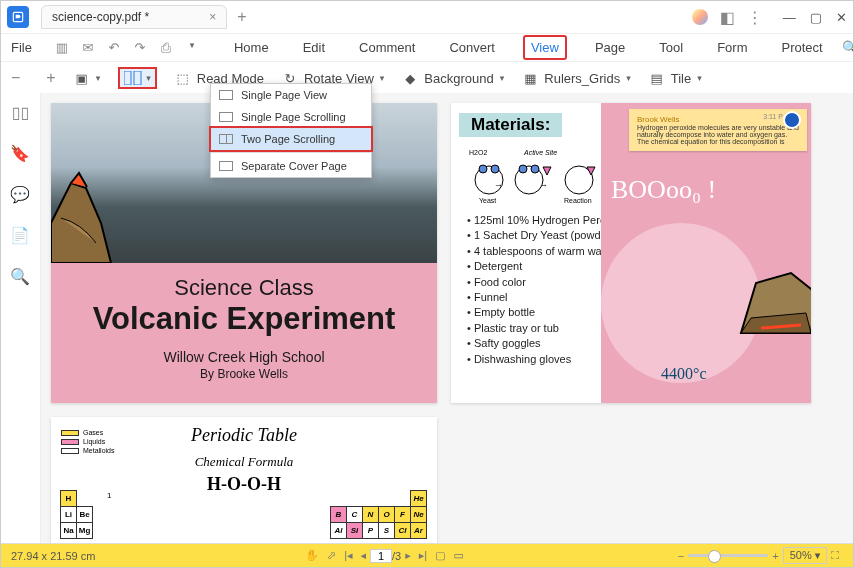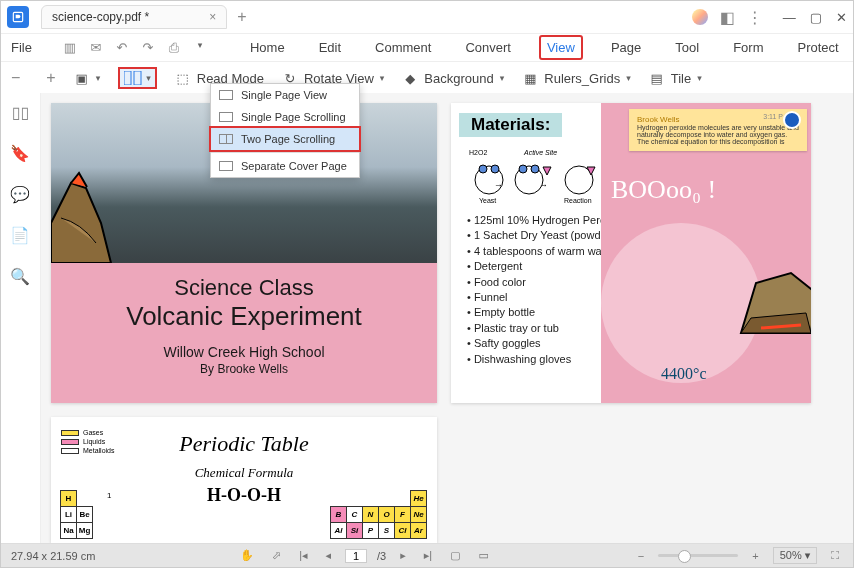--- a/index.html
+++ b/index.html
@@ -10,21 +10,21 @@
 .app-icon { width: 22px; height: 22px; background: #2a7ae6; border-radius: 4px; margin-right: 12px; display: flex; align-items: center; justify-content: center; }
 .app-icon svg { width: 14px; height: 14px; }
 .tab { display: flex; align-items: center; padding: 4px 10px; border-radius: 6px 6px 0 0; background: #fafafa; border: 1px solid #ddd; font-size: 12px; color: #333; gap: 60px; }
 .tab-close { color: #888; cursor: pointer; }
 .tab-add { margin-left: 10px; color: #888; font-size: 16px; }
 .titlebar-right { margin-left: auto; display: flex; align-items: center; gap: 12px; color: #888; }
 .avatar { width: 16px; height: 16px; border-radius: 50%; background: linear-gradient(135deg,#ffa,#fa8,#8af); }
 .win-ctrl { display: flex; gap: 14px; margin-left: 8px; font-size: 13px; color: #555; }
 
 
-.menubar { height: 28px; display: flex; align-items: center; padding: 0 10px; gap: 22px; border-bottom: 1px solid #eee; font-size: 13px; color: #444; }
+.menubar { height: 28px; display: flex; align-items: center; padding: 0 10px; gap: 14px; border-bottom: 1px solid #eee; font-size: 13px; color: #444; }
 .menubar .file { font-size: 13px; margin-right: 8px; }
 .qa-icons { display: flex; gap: 10px; color: #888; margin-right: 14px; }
 .qa-icons span { width: 16px; text-align: center; cursor: pointer; }
 .menu-items { display: flex; gap: 22px; align-items: center; }
 .menu-item { padding: 3px 6px; cursor: pointer; border-radius: 3px; }
 .menu-item.active { color: #2a7ae6; border: 2px solid #d33; }
 .menubar-right { margin-left: auto; display: flex; gap: 12px; color: #aaa; align-items: center; }
 .search-hint { font-size: 12px; }
 
 
@@ -41,21 +41,21 @@
 
 
 .content { position: absolute; left: 40px; top: 92px; right: 0; bottom: 24px; background: #f5f5f5; display: flex; flex-wrap: wrap; gap: 14px; padding: 10px; overflow: hidden; }
 
 .page { background: #fff; box-shadow: 0 1px 3px rgba(0,0,0,0.15); position: relative; overflow: hidden; }
 .page1 { width: 386px; height: 300px; background: #14532d; }
 .page1 .sky { height: 160px; background: linear-gradient(#c9d4da 0%, #a8b8c4 40%, #4a5a5e 65%, #3a4245 100%); position: relative; }
 .page1 .volcano { position: absolute; bottom: 0; left: 0; width: 100px; height: 100px; }
 .page1 .pink { height: 140px; background: #eda7bb; text-align: center; padding-top: 12px; color: #1a1a1a; }
 .page1 .h1 { font-size: 22px; font-weight: 300; }
-.page1 .h2 { font-size: 26px; font-weight: 400; }
+.page1 .h2 { font-size: 31px; font-weight: 700; }
 .page1 .sub1 { font-size: 14px; margin-top: 12px; }
 .page1 .sub2 { font-size: 12px; margin-top: 2px; }
 
 .page2 { width: 360px; height: 300px; padding: 10px 8px; }
 .mat-heading { background: #bce0e1; padding: 2px 12px; font-weight: 700; font-size: 17px; display: inline-block; }
 .diagram { height: 60px; margin: 8px 10px; position: relative; }
 .mat-list { font-size: 11px; color: #222; line-height: 1.4; margin-left: 8px; }
 .mat-list li { list-style: none; }
 .mat-list li::before { content: "• "; }
 
@@ -65,40 +65,40 @@
 .sticky-badge { position: absolute; top: 2px; right: 6px; width: 18px; height: 18px; background: #1b5cbe; border-radius: 50%; border: 2px solid #fff; }
 .boo { position: absolute; top: 72px; left: 10px; color: #fff; font-size: 26px; font-family: cursive; }
 .circle { position: absolute; top: 120px; left: 0; width: 160px; height: 160px; background: #f4c4d2; border-radius: 50%; }
 .rock { position: absolute; right: -10px; top: 160px; width: 90px; height: 80px; }
 .ktext { position: absolute; bottom: 20px; left: 60px; font-size: 16px; font-family: cursive; color: #0c4a6e; }
 
 .page3 { width: 386px; height: 126px; padding: 8px; position: relative; }
 .legend { position: absolute; top: 12px; left: 10px; font-size: 7px; }
 .legend div { display: flex; align-items: center; gap: 4px; margin-bottom: 2px; }
 .swatch { width: 18px; height: 6px; border: 1px solid #333; }
-.pt-title { text-align: center; font-size: 22px; font-style: italic; font-family: Georgia, serif; margin-top: 6px; }
+.pt-title { text-align: center; font-size: 18px; font-style: italic; font-family: Georgia, serif; }
 .pt-sub { text-align: center; font-size: 13px; font-style: italic; font-family: Georgia, serif; margin-top: 8px; }
 .pt-formula { text-align: center; font-size: 18px; font-family: Georgia, serif; margin-top: 4px; font-weight: 600; }
 .pt-left { position: absolute; bottom: 4px; left: 10px; }
 .pt-right { position: absolute; bottom: 4px; right: 10px; font-style: italic; }
 .cell { display: inline-flex; width: 17px; height: 17px; border: 1px solid #333; font-size: 8px; align-items: center; justify-content: center; font-weight: 700; margin: -1px 0 0 -1px; }
 .cell.y { background: #fde049; }
 .cell.p { background: #f58bb8; }
 .row { display: flex; }
 
 
-.dropdown { position: absolute; top: 82px; left: 209px; width: 150px; background: #fff; border: 1px solid #ccc; box-shadow: 0 2px 8px rgba(0,0,0,0.2); font-size: 11px; color: #333; z-index: 10; }
+.dropdown { position: absolute; top: 82px; left: 209px; width: 162px; background: #fff; border: 1px solid #ccc; box-shadow: 0 2px 8px rgba(0,0,0,0.2); font-size: 11px; color: #333; z-index: 10; }
 .dd-item { display: flex; align-items: center; gap: 8px; padding: 5px 8px; cursor: pointer; }
 .dd-item.highlighted { background: #d4e6f9; border: 2px solid #d33; margin: -2px; position: relative; }
 .dd-sep { height: 1px; background: #ddd; margin: 2px 0; }
 .dd-icon { width: 14px; height: 10px; border: 1px solid #888; position: relative; flex-shrink: 0; }
 .dd-icon.two::after { content: ""; position: absolute; left: 50%; top: 0; bottom: 0; width: 1px; background: #888; }
 
 
-.statusbar { position: absolute; bottom: 0; left: 0; right: 0; height: 24px; background: #e5e5e5; border-top: 1px solid #ddd; display: flex; align-items: center; padding: 0 10px; font-size: 11px; color: #555; gap: 10px; }
+.statusbar { position: absolute; bottom: 0; left: 0; right: 0; height: 24px; background: #fde047; border-top: 1px solid #ddd; display: flex; align-items: center; padding: 0 10px; font-size: 11px; color: #555; }
 .statusbar .spacer { flex: 1; }
 .sb-btn { color: #777; cursor: pointer; padding: 0 4px; }
 .pg-input { width: 22px; text-align: center; border: 1px solid #ccc; font-size: 11px; }
 .slider { width: 80px; height: 3px; background: #ccc; position: relative; border-radius: 2px; }
 .slider::after { content: ""; position: absolute; left: 25%; top: -4px; width: 11px; height: 11px; background: #fff; border: 1px solid #aaa; border-radius: 50%; }
 .zoom-sel { border: 1px solid #ccc; padding: 1px 6px; font-size: 11px; }
 
 .handle { position: absolute; width: 6px; height: 24px; background: #4a9de8; top: 50%; transform: translateY(-50%); cursor: pointer; }
 .handle.left { left: 40px; border-radius: 0 3px 3px 0; }
 .handle.right { right: 0; border-radius: 3px 0 0 3px; }

